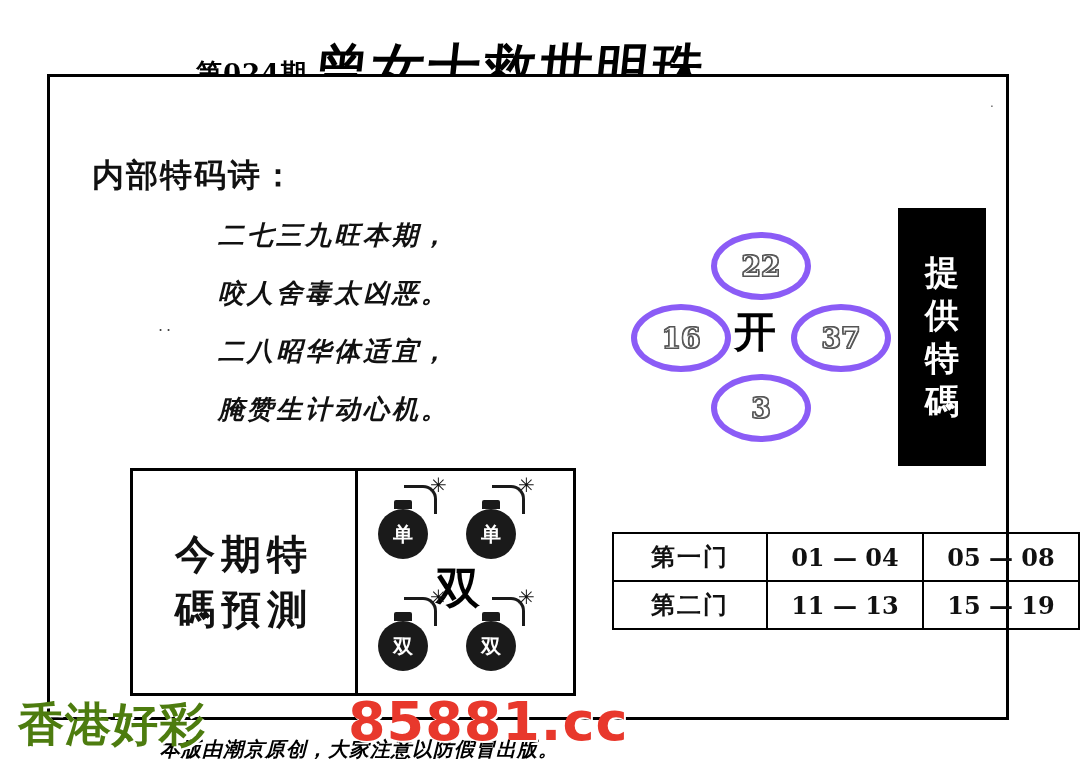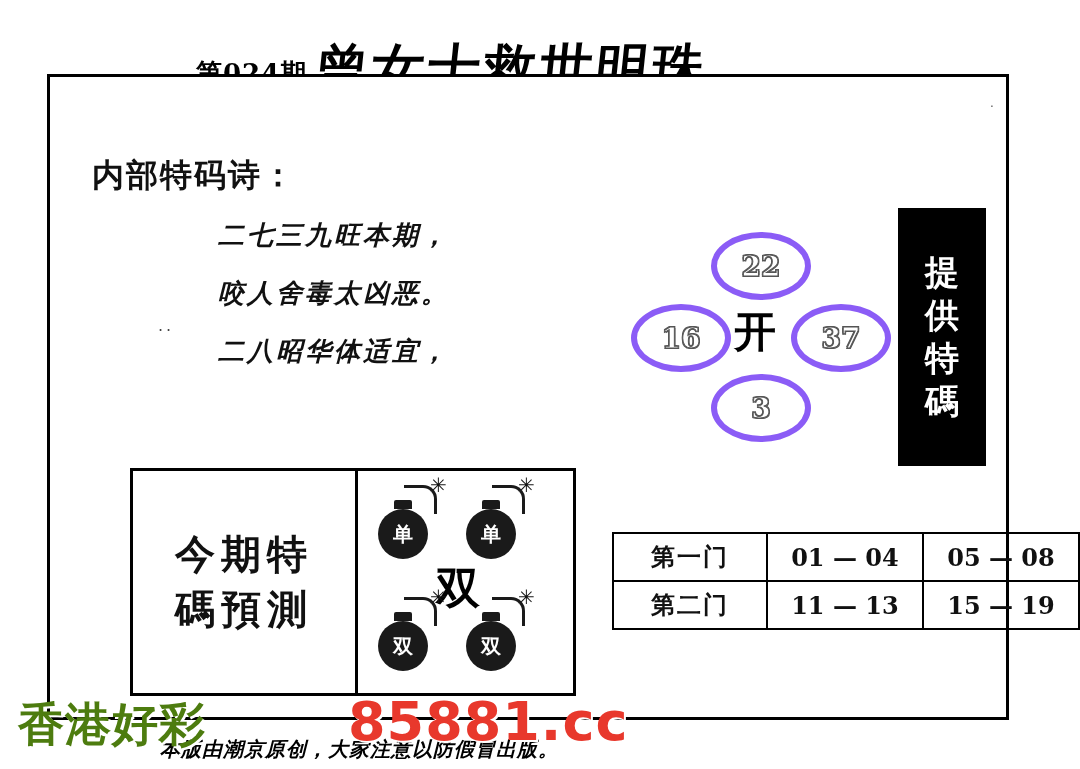--- a/index.html
+++ b/index.html
@@ -346,20 +346,21 @@
 <div class="frame"></div>
 
 <div class="tiny-dot">.</div>
 
 <div class="section-label">内部特码诗：</div>
 <div class="dots">..</div>
 <div class="poem">
   <div>二七三九旺本期，</div>
   <div>咬人舍毒太凶恶。</div>
   <div>二八昭华体适宜，</div>
+  <div>腌赞生计动心机。</div>
 </div>
 
 <div class="ball-cluster">
   <div class="ball ball-top">22</div>
   <div class="ball ball-left">16</div>
   <div class="ball-center">开</div>
   <div class="ball ball-right">37</div>
   <div class="ball ball-bottom">3</div>
 </div>
 

